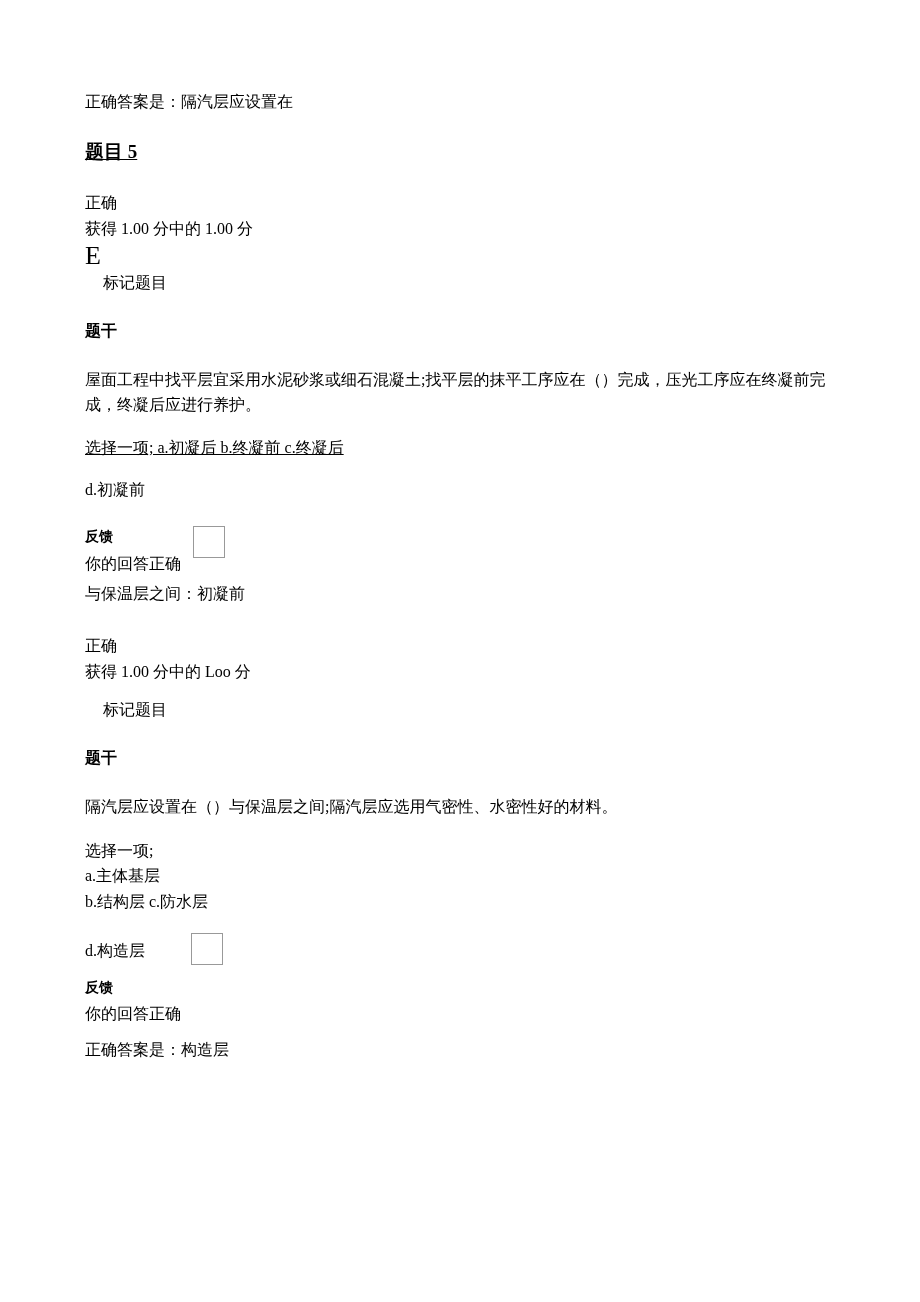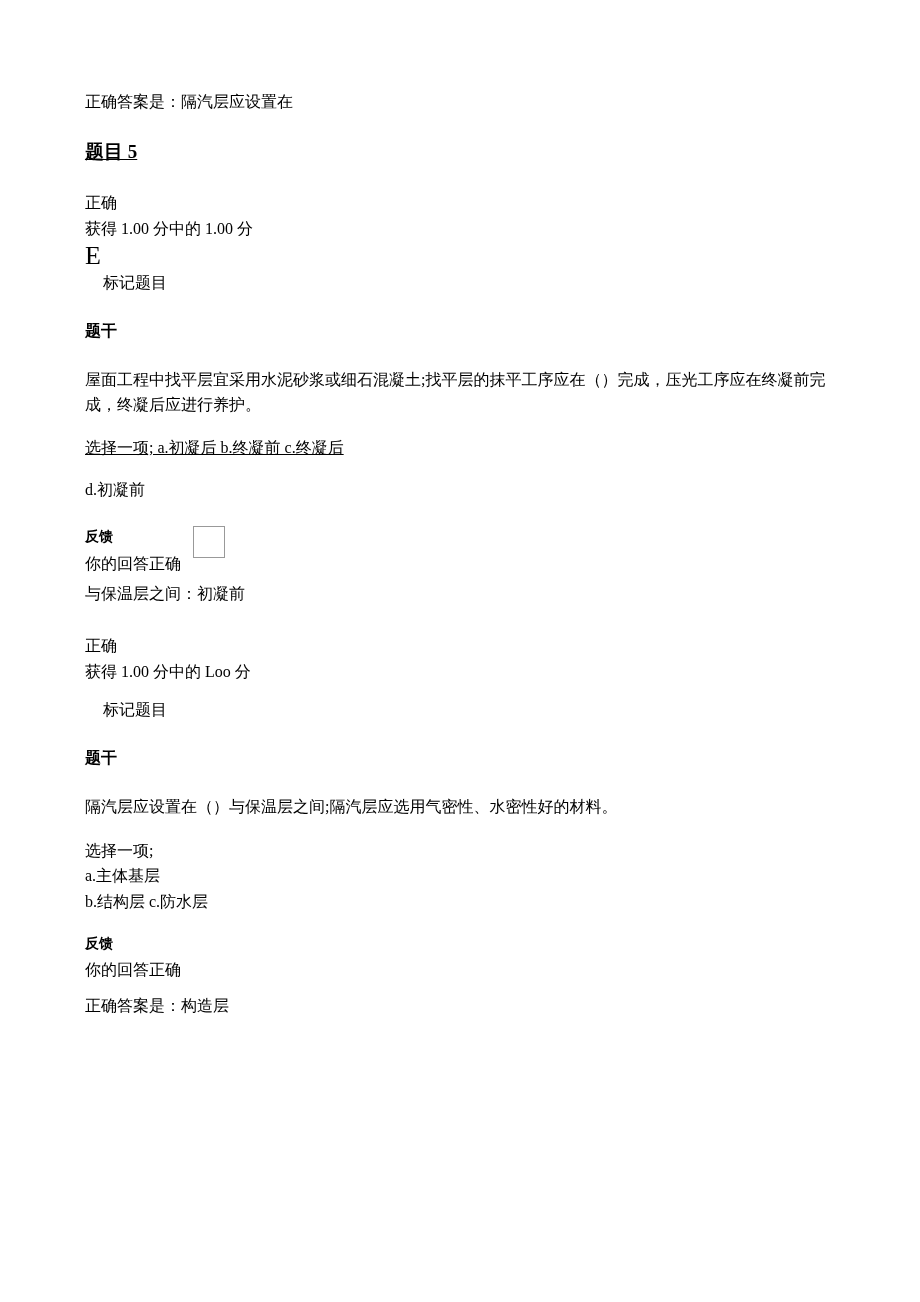--- a/index.html
+++ b/index.html
@@ -148,17 +148,21 @@
 
   <h3>题干</h3>
   <div class="question-text">隔汽层应设置在（）与保温层之间;隔汽层应选用气密性、水密性好的材料。</div>
 
   <div class="options-list">
     <div>选择一项;</div>
     <div>a.主体基层</div>
     <div>b.结构层 c.防水层</div>
   </div>
 
+  <div class="option-d-row">
+    <span class="option-d-text">d.构造层</span>
+    <span class="checkbox-box"></span>
+  </div>
 
   <div class="feedback-heading">反馈</div>
   <div class="feedback-correct">你的回答正确</div>
   <div>正确答案是：构造层</div>
 </div>
 
 </body></html>

